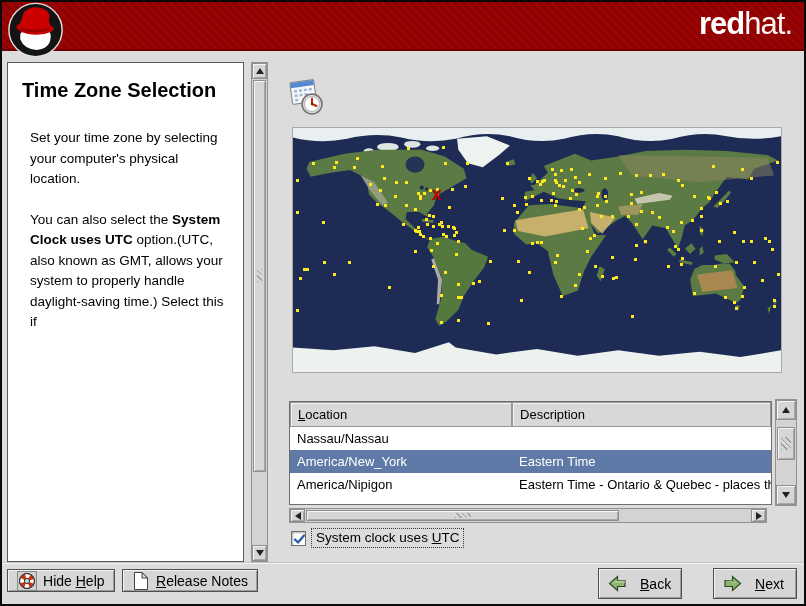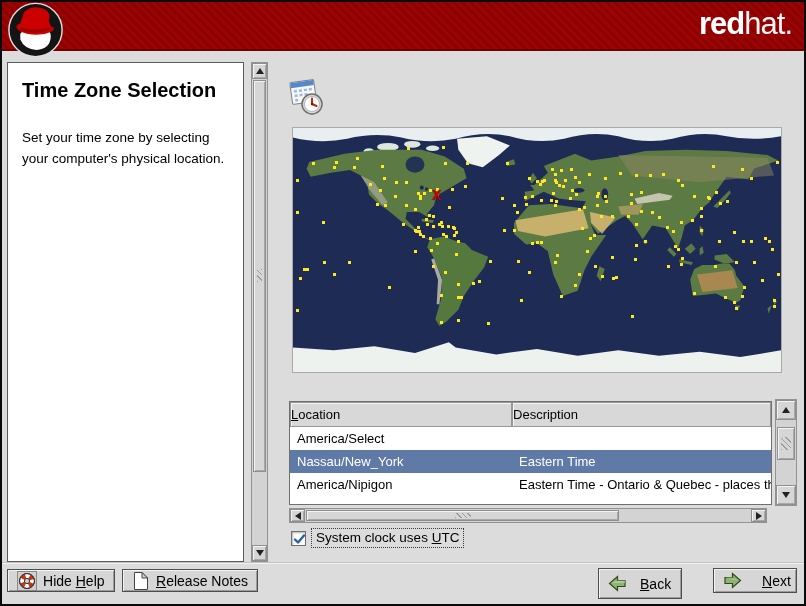--- a/index.html
+++ b/index.html
@@ -13,21 +13,21 @@
   .shadowman{position:absolute;left:7px;top:1px;width:57px;height:58px;z-index:5;}
   .wordmark{position:absolute;right:14px;top:7px;z-index:4;color:#fff;font-size:31px;
             letter-spacing:-1px;line-height:34px;}
   .wordmark .b{font-weight:bold;}
   .wordmark .l{font-weight:normal;opacity:.96;}
   
   .help-panel{position:absolute;left:7px;top:62px;width:237px;height:500px;background:#fff;
               border:1px solid #5c5c5c;box-sizing:border-box;overflow:hidden;
               padding:2px 10px 0 14px;}
   .help-title{font-size:20px;font-weight:bold;line-height:31px;margin:10px 0 22px;}
-  .help-p{font-size:13.5px;line-height:20.5px;margin:0 0 20px;}
+  .help-p{font-size:13.5px;line-height:20.5px;margin:0 8px 20px;}
   
   .sb{position:absolute;background:#d3d3d3;border:1px solid #929292;box-sizing:border-box;}
   .sb-btn{position:absolute;background:#d6d6d6;border:1px solid #8f8f8f;box-sizing:border-box;
           box-shadow:inset 1px 1px 0 #f4f4f4,inset -1px -1px 0 #a8a8a8;
           display:flex;align-items:center;justify-content:center;}
   .tri-up{width:0;height:0;border-left:4px solid transparent;border-right:4px solid transparent;border-bottom:6px solid #222;}
   .tri-dn{width:0;height:0;border-left:4px solid transparent;border-right:4px solid transparent;border-top:6px solid #222;}
   .tri-lf{width:0;height:0;border-top:4px solid transparent;border-bottom:4px solid transparent;border-right:6px solid #222;}
   .tri-rt{width:0;height:0;border-top:4px solid transparent;border-bottom:4px solid transparent;border-left:6px solid #222;}
   .sb-thumb{position:absolute;background:#d6d6d6;border:1px solid #8f8f8f;box-sizing:border-box;
@@ -44,21 +44,21 @@
        box-sizing:content-box;overflow:hidden;background:#1d2b55;}
   .map svg{position:absolute;left:0;top:0;width:100%;height:100%;}
   .dot{position:absolute;width:3px;height:3px;margin-left:-1px;margin-top:-1px;}
   .xmark{position:absolute;font-size:14px;font-weight:bold;line-height:10px;
          transform:translate(-50%,-50%);text-shadow:0 0 1px #550000;}
   
   .table{position:absolute;left:289px;top:401px;width:483px;height:104px;background:#fff;
          border:1px solid #6f6f6f;box-sizing:border-box;overflow:hidden;}
   .thead{position:absolute;left:0;top:0;right:0;height:25px;display:flex;}
   .th{background:#d8d8d8;border:1px solid #979797;box-sizing:border-box;
-      box-shadow:inset 1px 1px 0 #f5f5f5;font-size:13px;line-height:23px;}
+      box-shadow:inset 1px 1px 0 #f5f5f5;font-size:13px;line-height:23px;padding-left:7px;}
   .tbody{position:absolute;left:0;top:25px;right:0;bottom:0;background:#fff;}
   .tr{height:23px;display:flex;font-size:13px;line-height:23px;white-space:nowrap;}
   .td-loc{width:222px;padding-left:7px;box-sizing:border-box;overflow:hidden;}
   .td-desc{flex:1;padding-left:7px;box-sizing:border-box;overflow:hidden;}
   
   .utc{position:absolute;left:291px;top:528px;display:flex;align-items:center;}
   .cb{width:15px;height:15px;background:#fff;border:1px solid #6f6f6f;box-sizing:border-box;
       box-shadow:inset 1px 1px 2px rgba(0,0,0,.3);position:relative;}
   .cb svg{position:absolute;left:0;top:0;}
   .cb-label{margin-left:5px;font-size:13.5px;border:1px dotted #3a3a3a;padding:1px 4px 2px;}
@@ -85,20 +85,21 @@
     </svg>
   </span>
   <div class="wordmark">
     <span class="b">red</span><span class="l">hat.</span>
   </div>
 
   <div class="help-panel">
     <div class="help-title">Time Zone Selection</div>
     <div>
         <p class="help-p"><span>Set your time zone by selecting your computer's physical location.</span></p>
+        <p class="help-p"><span>You can also select the </span><b>System Clock uses UTC</b><span> option.(UTC, also known as GMT, allows your system to properly handle daylight-saving time.) Select this if</span></p>
       </div>
   </div>
 
   <div class="sb" style="left:251px;top:62px;width:17px;height:500px;">
     <div class="sb-btn" style="left:0;right:0;top:0;height:16px;">
         <span class="tri-up"></span>
       </div>
     <div class="sb-thumb hatch-v" style="left:1px;right:1px;top:17px;height:392px;"></div>
     <div class="sb-btn" style="left:0;right:0;bottom:0;height:16px;">
         <span class="tri-dn"></span>
@@ -379,25 +380,25 @@
     <span class="xmark" style="color: rgb(204, 0, 0); left: 29.4444%; top: 27.3889%;">X</span>
   </div>
 
   <div class="table">
     <div class="thead">
       <div class="th" style="width:222px;"><u>L</u><span>o</span><span>c</span><span>a</span><span>t</span><span>i</span><span>o</span><span>n</span></div>
       <div class="th" style="flex:1;"><span>D</span><span>e</span><span>s</span><span>c</span><span>r</span><span>i</span><span>p</span><span>t</span><span>i</span><span>o</span><span>n</span></div>
     </div>
     <div class="tbody">
         <div class="tr">
-          <div class="td-loc">America/Select</div>
+          <div class="td-loc">Nassau/Nassau</div>
           <div class="td-desc"></div>
         </div>
         <div class="tr" style="background: rgb(95, 122, 166); color: rgb(255, 255, 255);">
-          <div class="td-loc">Nassau/New_York</div>
+          <div class="td-loc">America/New_York</div>
           <div class="td-desc">Eastern Time</div>
         </div>
         <div class="tr">
           <div class="td-loc">America/Nipigon</div>
           <div class="td-desc">Eastern Time - Ontario &amp; Quebec - places th</div>
         </div>
       </div>
   </div>
 
   <div class="sb" style="left:775px;top:399px;width:22px;height:107px;">
@@ -457,21 +458,21 @@
   <div class="btn" style="left:598px;top:568px;width:84px;height:31px;gap:13px;">
     <span class="ic">
       <svg width="19" height="17" viewBox="0 0 19 17">
         <path d="M17,5.5 H9.5 V1.5 L1.5,8.5 L9.5,15.5 V11.5 H17 Z" fill="#8fb472" stroke="#2c4a1e" stroke-width="1.2"></path>
         <path d="M9.5,5.5 H17 V8 H3 Z" fill="#b8d4a2" opacity="0.7"></path>
       </svg>
     </span>
     <span><u>B</u><span>a</span><span>c</span><span>k</span></span>
   </div>
 
-  <div class="btn" style="left:713px;top:568px;width:84px;height:25px;gap:20px;">
+  <div class="btn" style="left:713px;top:568px;width:84px;height:31px;gap:13px;">
     <span class="ic">
       <svg width="19" height="17" viewBox="0 0 19 17">
         <path d="M2,5.5 H9.5 V1.5 L17.5,8.5 L9.5,15.5 V11.5 H2 Z" fill="#8fb472" stroke="#2c4a1e" stroke-width="1.2"></path>
         <path d="M2,5.5 H9.5 V8 H16 Z" fill="#b8d4a2" opacity="0.7"></path>
       </svg>
     </span>
     <span><u>N</u><span>e</span><span>x</span><span>t</span></span>
   </div>
 
 </div>

